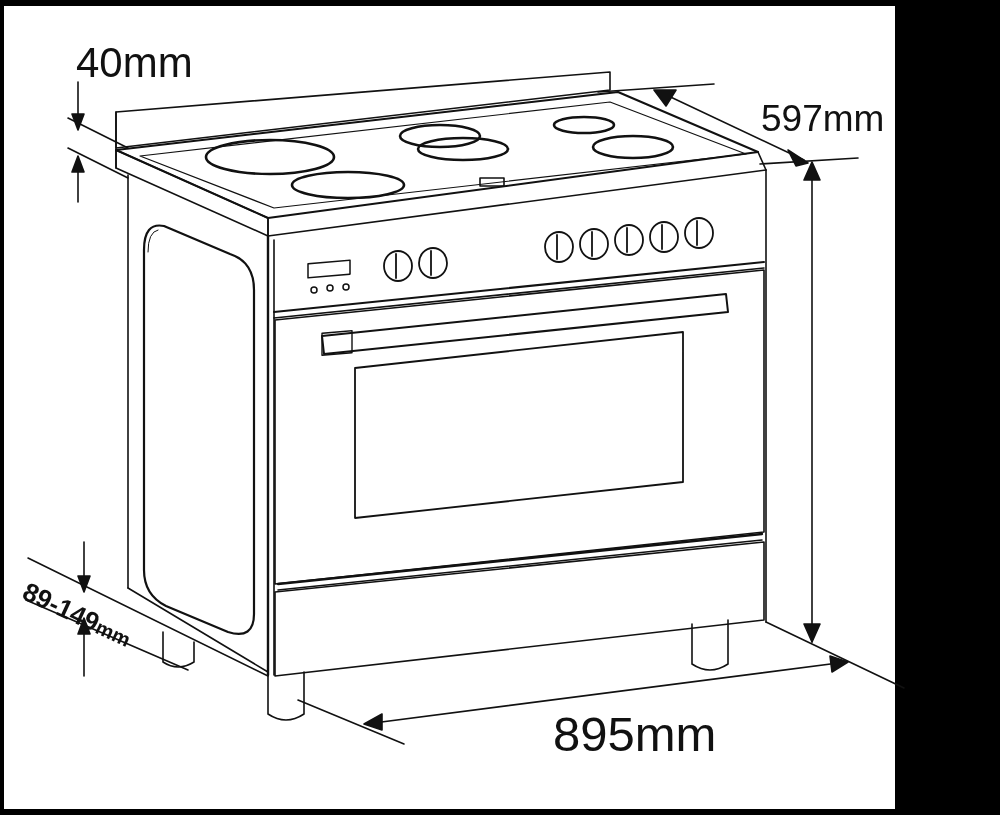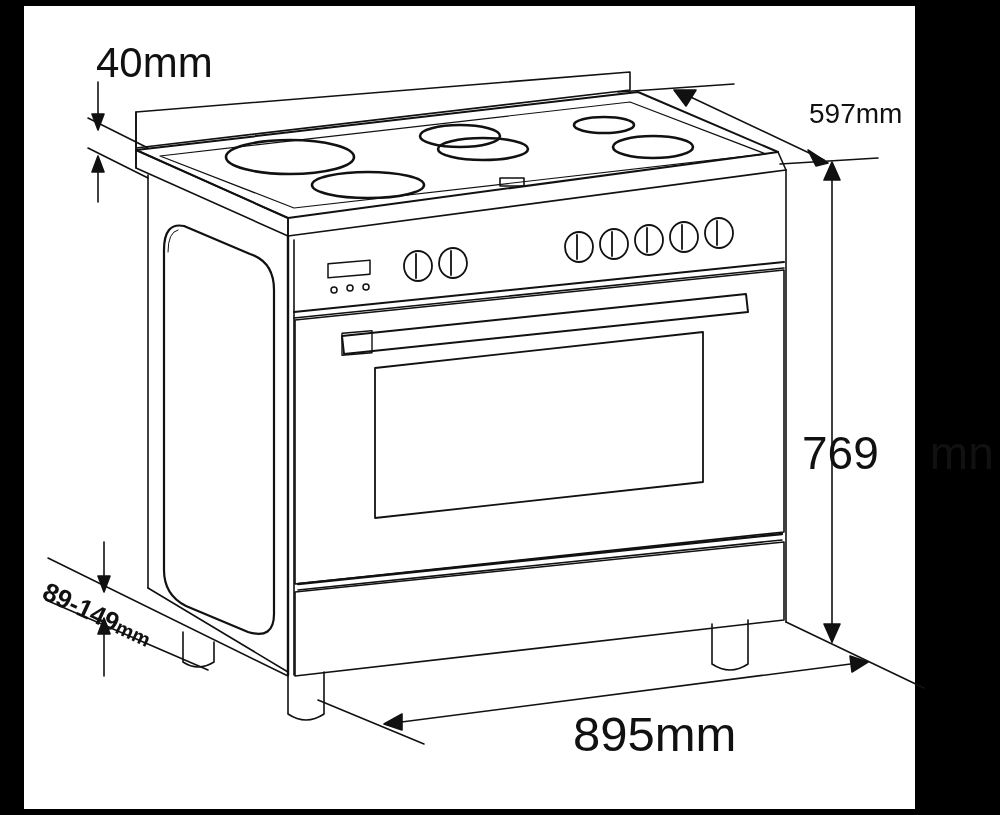--- a/index.html
+++ b/index.html
@@ -1,31 +1,31 @@
 <!DOCTYPE html>
 <html><head>
   <meta charset="utf-8">
   <style>
     html, body { margin: 0; padding: 0; background: #000; }
     body { width: 1000px; height: 815px; overflow: hidden; position: relative; }
     .frame {
-      position: absolute; left: 24px; top: 6px; width: 891px; height: 803px;
+      position: absolute; left: 4px; top: 6px; width: 891px; height: 803px;
       background: #ffffff;
       text-align: center;
     }
     svg { position: absolute; left: 0; top: 0; }
     .dim-label {
       position: absolute;
       font-family: "Liberation Sans", "DejaVu Sans", sans-serif;
       color: #111;
       white-space: pre;
       line-height: 1;
     }
     .lbl-40 { left: 72px; top: 36px; font-size: 42px; }
-    .lbl-597 { left: 757px; top: 94px; font-size: 28px; margin-left: 28px; }
+    .lbl-597 { left: 757px; top: 94px; font-size: 37px; }
     .lbl-769 { left: 778px; top: 424px; font-size: 46px; }
     .lbl-895 { left: 549px; top: 704px; font-size: 49px; }
     .lbl-height {
       left: 26px; top: 572px; font-size: 26px; font-weight: bold;
       transform-origin: 0 0; transform: rotate(25deg);
     }
     .lbl-height .unit { font-size: 20px; }
   </style>
 </head>
 <body>
@@ -160,16 +160,15 @@
       <line x1="28" y1="600" x2="190" y2="670"></line>
       <line x1="86" y1="542" x2="86" y2="588"></line>
       <polygon points="80,576 92,576 86,592" fill="#111"></polygon>
       <line x1="86" y1="626" x2="86" y2="676"></line>
       <polygon points="80,634 92,634 86,618" fill="#111"></polygon>
     </g>
   </svg>
 
   <div class="dim-label lbl-40">40mm</div>
   <div class="dim-label lbl-597">597mm</div>
-  <div class="dim-label lbl-769">769    mn</div>
   <div class="dim-label lbl-895">895mm</div>
   <div class="dim-label lbl-height"><span>89-149</span><span class="unit">mm</span></div>
 </div>
 
 </body></html>

